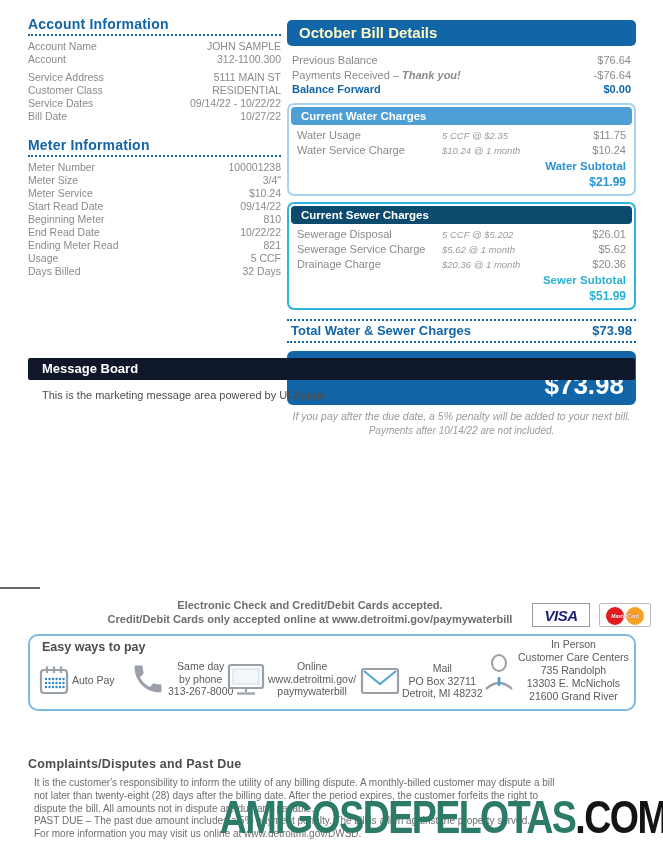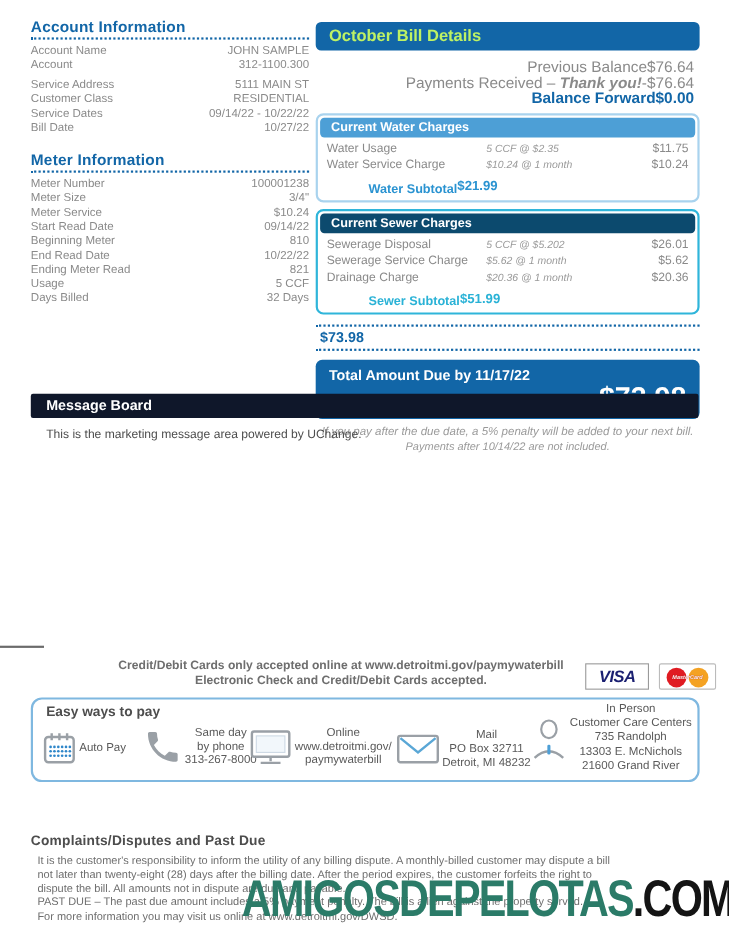--- a/index.html
+++ b/index.html
@@ -8,37 +8,37 @@
   
   .left-col { position:absolute; left:28px; top:16px; width:253px; }
   .sec-title { color:#1266a7; font-weight:bold; font-size:14px; padding-bottom:2px; border-bottom:2px dotted #1266a7; letter-spacing:.2px; }
   .kv-rows { margin-top:4px; }
   .kv-row { display:flex; justify-content:space-between; font-size:10.5px; color:#8a8a8a; line-height:13px; }
   .kv-row.gap-before { margin-top:5px; }
   .meter-block { margin-top:14px; }
 
   
   .right-col { position:absolute; left:287px; top:20px; width:349px; }
-  .bill-header { background:#1266a7; color:#bef264; font-weight:bold; font-size:15px; padding:4px 12px 5px; border-radius:5px; }
+  .bill-header { background:#1266a7; color:#fef9c3; font-weight:bold; font-size:15px; padding:4px 12px 5px; border-radius:5px; }
   .summary { margin:7px 5px 6px 5px; }
-  .sum-row { display:flex; justify-content:flex-end; font-size:14px; color:#8a8a8a; line-height:14.5px; }
+  .sum-row { display:flex; justify-content:space-between; font-size:11px; color:#8a8a8a; line-height:14.5px; }
   .sum-row .em { font-weight:bold; font-style:italic; }
   .sum-row.bold-blue { color:#1266a7; font-weight:bold; }
 
   .charge-box { border:2px solid #a9d3ee; border-radius:7px; padding:2px; margin-top:6px; background:#fff; }
   .charge-box.sewer { border-color:#2fb5da; }
   .charge-head { color:#fff; font-weight:bold; font-size:11.5px; padding:3px 10px; border-radius:4px; }
   .charge-head.water { background:#4d9fd6; }
   .charge-head.sewer { background:#0c4a6e; }
   .charge-rows { padding:3px 6px 2px 6px; }
   .charge-row { display:flex; align-items:baseline; font-size:11px; color:#8a8a8a; line-height:14px; }
   .charge-row .c-label { width:145px; }
   .charge-row .c-rate { flex:1; font-size:9.5px; font-style:italic; color:#9a9a9a; }
   .charge-row .c-val { width:70px; text-align:right; }
-  .subtotal-row { display:flex; align-items:flex-end; padding:0 6px 2px 6px; }
+  .subtotal-row { display:flex; align-items:flex-end; padding:0 6px 2px 6px;flex-direction:column; }
   .subtotal-row .s-label { font-weight:bold; font-size:11.5px; padding-left:38px; }
   .subtotal-row.water { color:#2a93d1; }
   .subtotal-row.sewer { color:#2ab2d6; }
   .subtotal-val-wrap { text-align:right; }
   .mini-dotted { border-top:2px dotted #8a8a8a; width:100px; margin-left:auto; margin-bottom:1px; }
   .subtotal-row .s-val { font-weight:bold; font-size:12px; }
 
   .total-row { display:flex; justify-content:space-between; color:#1266a7; font-weight:bold; font-size:13px; border-top:2px dotted #1266a7; border-bottom:2px dotted #1266a7; padding:2px 4px 3px 4px; margin-top:9px; }
   .due-box { background:#1266a7; border-radius:6px; color:#fff; margin-top:8px; padding:6px 12px 7px; }
   .due-box .due-label { font-weight:bold; font-size:13px; }
@@ -221,40 +221,41 @@
         <span class="c-val">$20.36</span>
       </div>
     </div>
     <div class="subtotal-row sewer">
       <span class="s-label">Sewer Subtotal</span>
       <span class="subtotal-val-wrap"><span class="mini-dotted"></span><span class="s-val">$51.99</span></span>
     </div>
   </div>
 
   <div class="total-row">
+    <span>Total Water &amp; Sewer Charges</span>
     <span>$73.98</span>
   </div>
 
   <div class="due-box">
     <div class="due-label">Total Amount Due by 11/17/22</div>
     <div class="due-amt">$73.98</div>
   </div>
 
   <div class="note">If you pay after the due date, a 5% penalty will be added to your next bill.</div>
   <div class="note second">Payments after 10/14/22 are not included.</div>
 </div>
 
 <div class="msg-bar">Message Board</div>
 <div class="msg-text">This is the marketing message area powered by UChange.</div>
 
 <div class="fold-line"></div>
 
 <div class="pay-accept">
+  <div>Electronic Check and Credit/Debit Cards accepted.</div>
   <div>Credit/Debit Cards only accepted online at www.detroitmi.gov/paymywaterbill</div>
-  <div>Electronic Check and Credit/Debit Cards accepted.</div>
 </div>
 <div class="card-logos">
   <div class="visa-box">
       <span class="visa-text">VISA</span>
     </div>
   <div class="mc-box">
     <div class="mc-c1"></div>
     <div class="mc-c2"></div>
     <div class="mc-label">MasterCard</div>
   </div>

